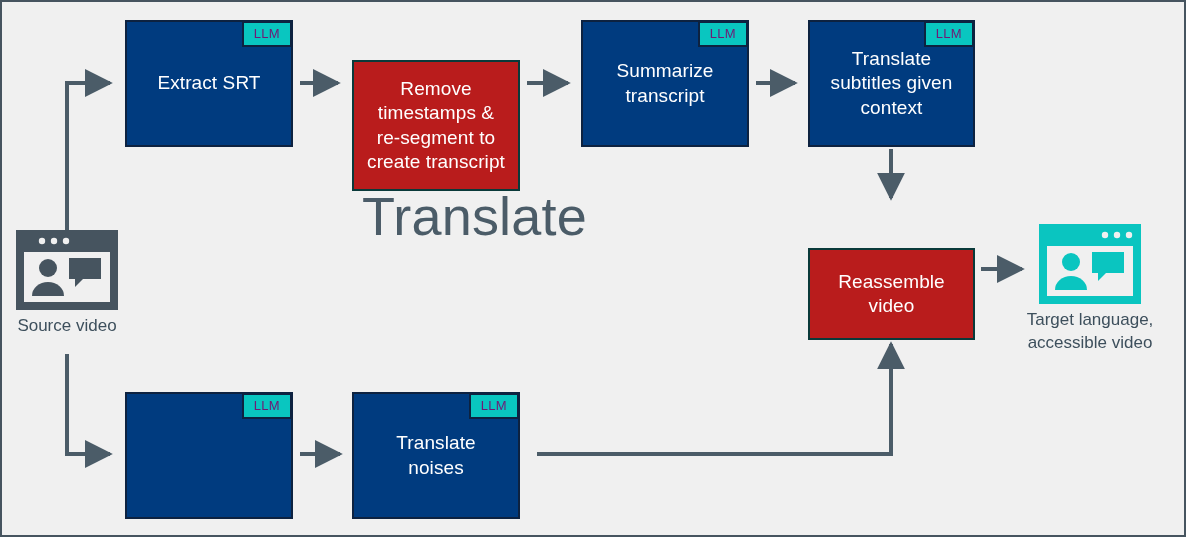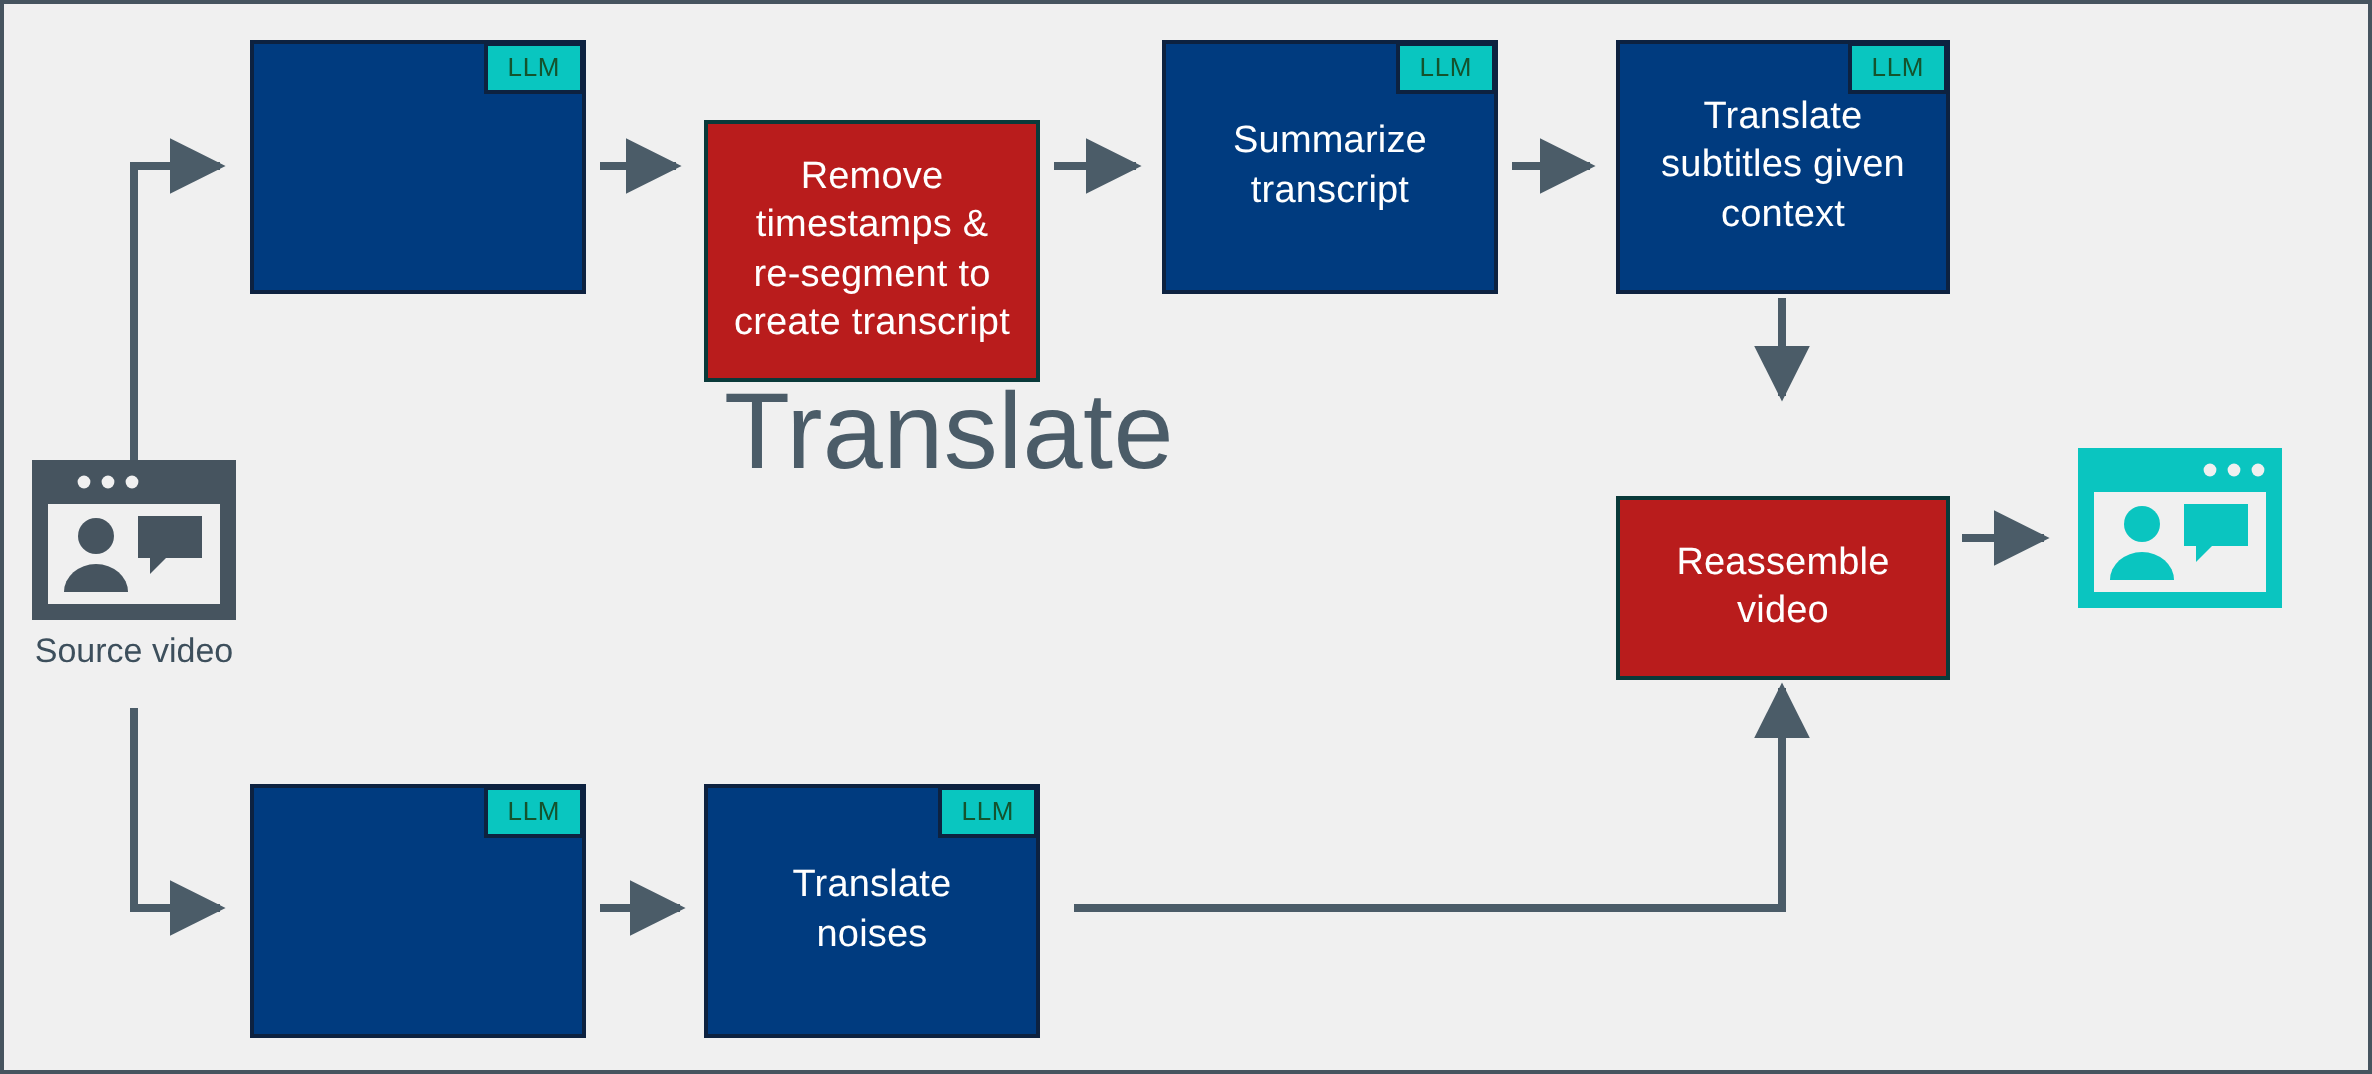--- a/index.html
+++ b/index.html
@@ -37,21 +37,21 @@
   .node.teal  { background: #b91c1c; border-color: #0a3a3a; margin-top: 44px; }
   .node .node-label { display: block; padding: 0 6px; }
 
   
   .llm-badge {
     position: absolute;
     top: -1px;
     right: -1px;
     background: #09c6c0;
     border: 2px solid #0d2240;
-    color: #14532d;
+    color: #701a75;
     font-size: 13px;
     line-height: 1;
     padding: 4px 10px 5px 10px;
     letter-spacing: .3px;
   }
 
   
   #title {
     position: absolute;
     color: #4b5c68;
@@ -132,23 +132,25 @@
     <svg class="vid-icon" width="102" height="80" viewBox="0 0 102 80" style="margin:0 auto;" xmlns="http://www.w3.org/2000/svg">
       <rect x="0" y="0" width="102" height="80" fill="#0ac5c0"></rect>
       <rect x="8" y="22" width="86" height="50" fill="#f0f0f0"></rect>
       <circle cx="66" cy="11" r="3.2" fill="#f0f0f0"></circle>
       <circle cx="78" cy="11" r="3.2" fill="#f0f0f0"></circle>
       <circle cx="90" cy="11" r="3.2" fill="#f0f0f0"></circle>
       <circle cx="32" cy="38" r="9" fill="#0ac5c0"></circle>
       <path d="M 16 66 a 16 14 0 0 1 32 0 z" fill="#0ac5c0"></path>
       <path d="M 53 28 h 32 v 21 h -18 l -8 8 v -8 h -6 z" fill="#0ac5c0"></path>
     </svg>
+    <div class="caption">Target language,<br>accessible video</div>
   </div>
 
   <div class="node blue" style="left:123px; top:18px; width:168px; height:127px;">
+    <span class="node-label">Extract SRT</span>
     <span class="llm-badge">LLM</span>
   </div>
 
   <div class="node teal" style="left:350px; top:14px; width:168px; height:131px;">
     <span class="node-label">Remove<br>timestamps &amp;<br>re-segment to<br>create transcript</span>
   </div>
 
   <div class="node blue" style="left:579px; top:18px; width:168px; height:127px;">
     <span class="node-label">Summarize<br>transcript</span>
     <span class="llm-badge">LLM</span>

